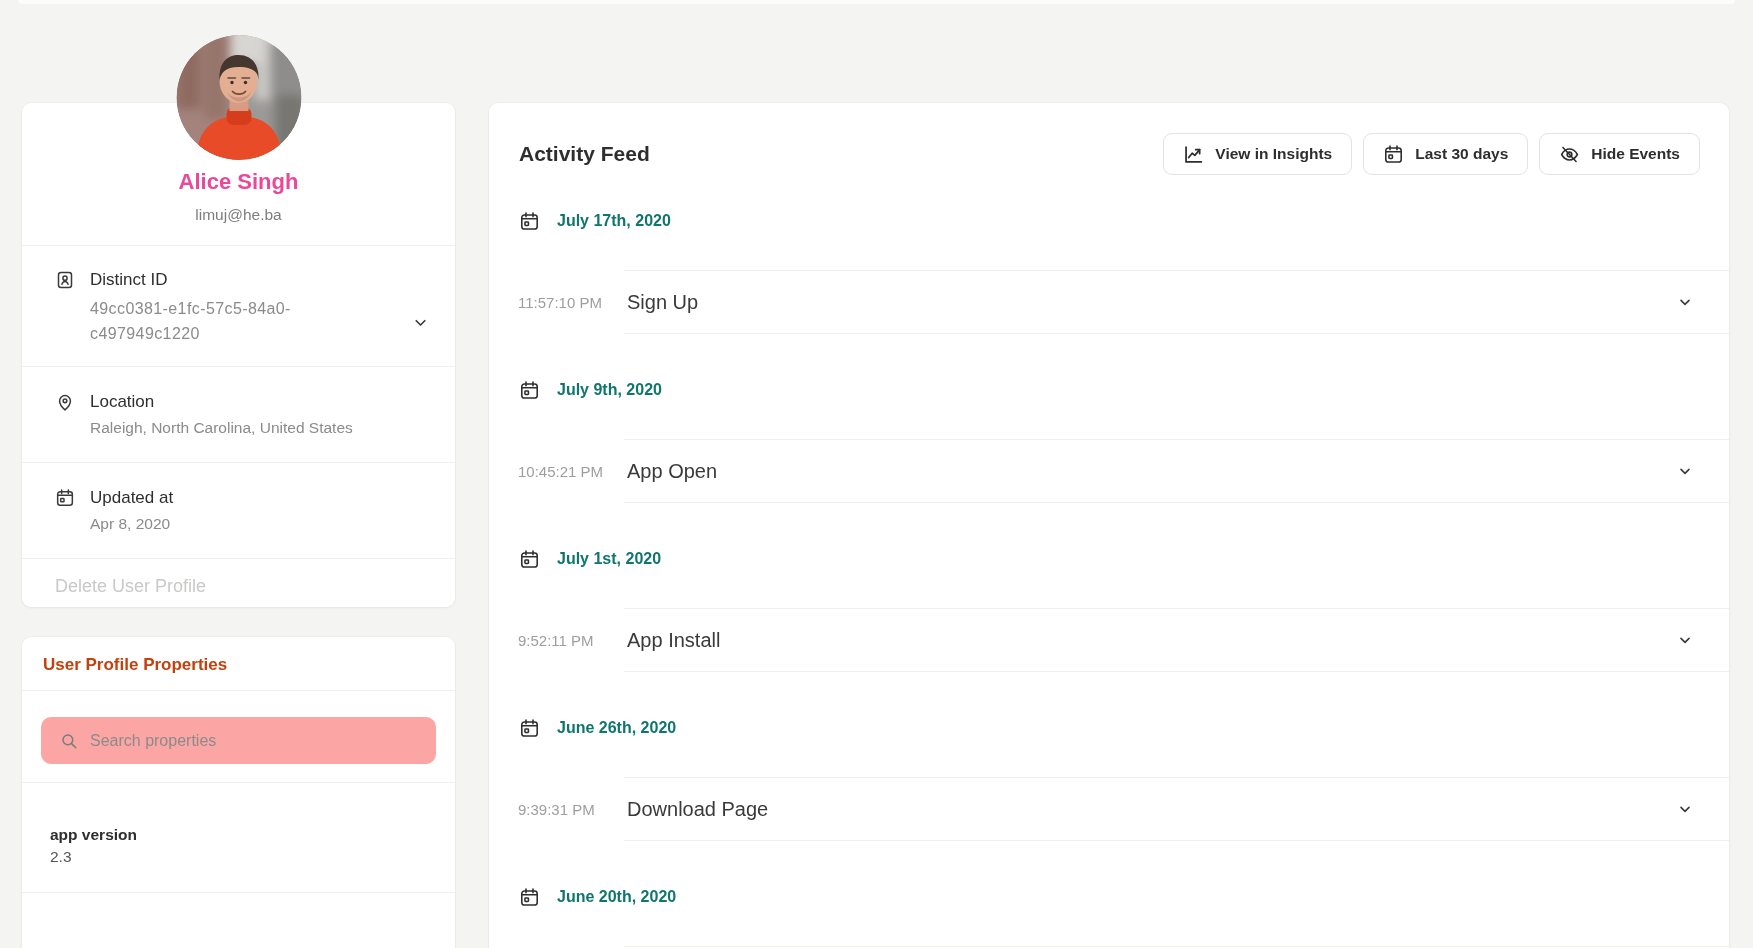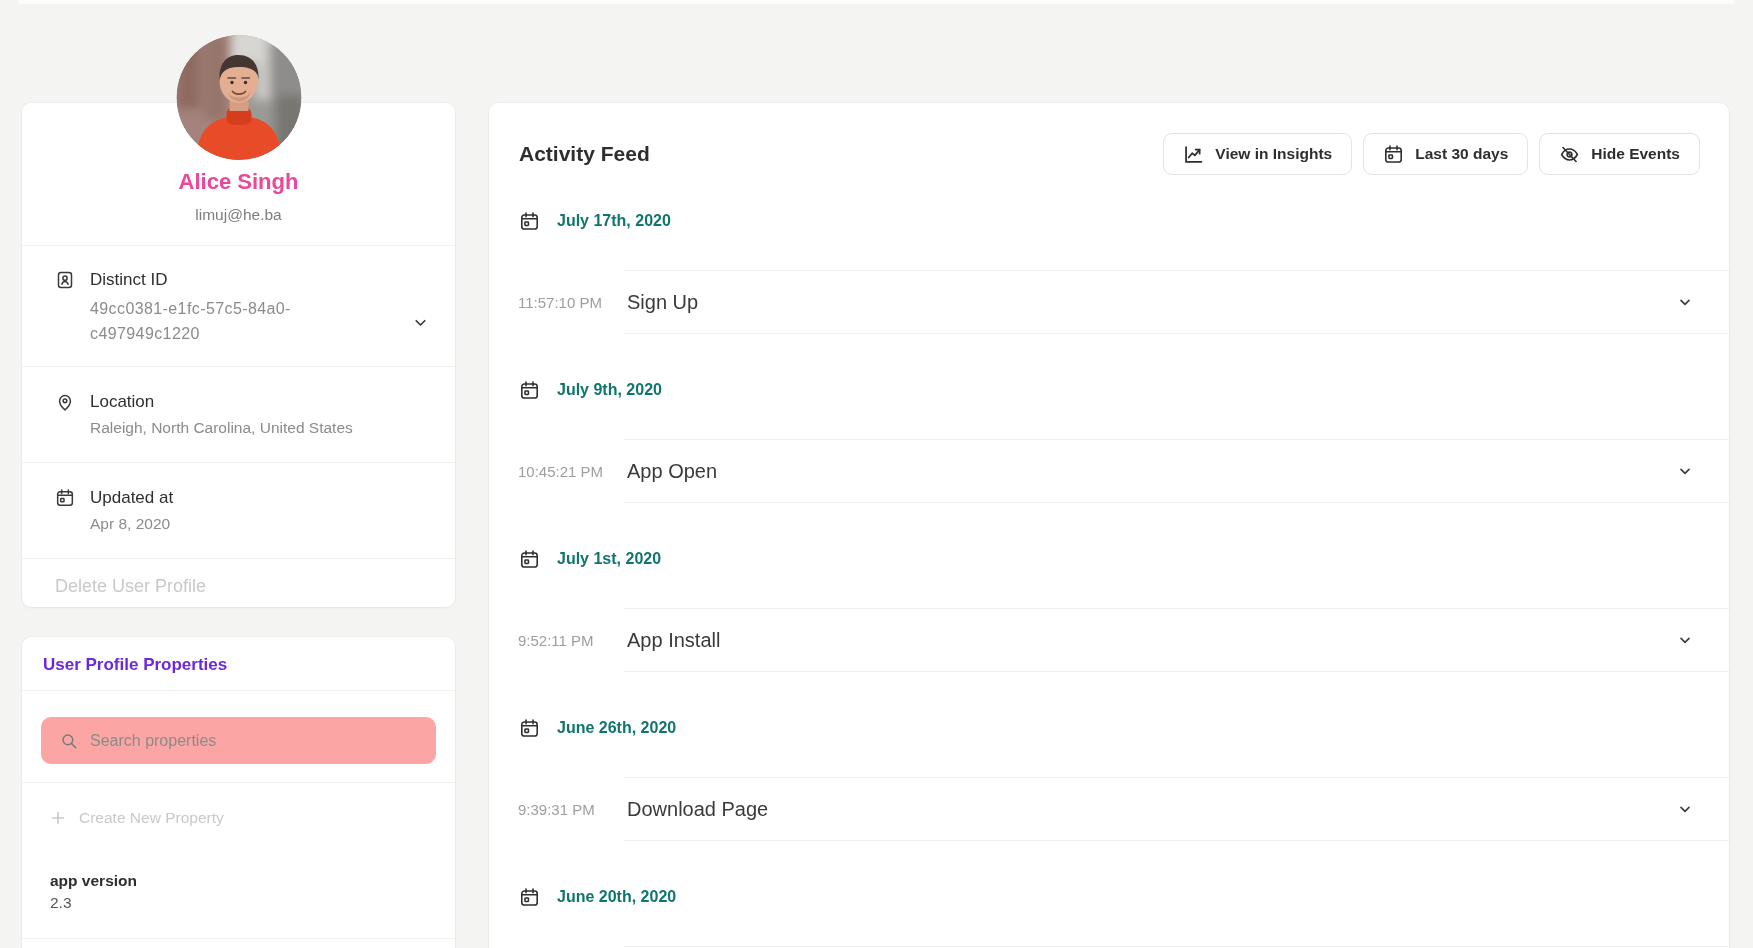--- a/index.html
+++ b/index.html
@@ -36,21 +36,21 @@
   .field-icon svg { width:20px; height:20px; display:block; }
   .field-label { font-size:17px; line-height:22px; color:#2f2f2f; }
   .field-value { grid-column:2; font-size:16px; line-height:25px; color:#8b8b8b; margin-top:5px; letter-spacing:.4px; }
   .field-value.single { font-size:15.5px; line-height:21px; margin-top:4px; letter-spacing:0; }
   .row-chevron { position:absolute; right:26px; top:68px; width:17px; height:17px; color:#3a3a3a; cursor:pointer; }
   .row-chevron svg { width:17px; height:17px; }
   .delete-row { padding:16px 30px 17px 33px; }
   .delete-label { font-size:18px; line-height:22px; font-weight:400; color:#c9c9c8; cursor:default; }
   
   #props-card { left:22px; top:637px; width:433px; height:400px; }
-  .props-title { padding:16px 20px 13px 21px; font-size:17px; font-weight:700; line-height:24px; color:#6d28d9; border-bottom:1px solid #f0f0ef; }
+  .props-title { padding:16px 20px 13px 21px; font-size:17px; font-weight:700; line-height:24px; color:#c2410c; border-bottom:1px solid #f0f0ef; }
   .search-box {
     margin:26px 19px 0; height:47px; background:#fca5a5; border-radius:10px;
     display:flex; align-items:center; padding-left:19px; gap:12px;
   }
   .search-box svg { width:18px; height:18px; color:#7b7b7b; flex:none; }
   .search-box input {
     border:none; outline:none; background:transparent; flex:1; height:100%;
     font-family:"Liberation Sans", sans-serif; font-size:16px; color:#3a3a3a;
   }
   .search-box input::placeholder { color:#8b8b8b; opacity:1; }
@@ -187,26 +187,20 @@
   <div class="search-box">
     <svg viewBox="0 0 24 24" fill="none" stroke="currentColor" stroke-width="2" stroke-linecap="round">
       <circle cx="10.5" cy="10.5" r="6.5"></circle>
         <path d="M15.5 15.5 L21 21"></path>
     </svg>
     <input type="text" placeholder="Search properties" style="">
   </div>
 
   <div class="search-divider"></div>
 
-  <div class="create-row">
-    <svg viewBox="0 0 24 24" fill="none" stroke="currentColor" stroke-width="2.4" stroke-linecap="round">
-      <path d="M12 4 V20 M4 12 H20"></path>
-    </svg>
-    <span class="create-label">Create New Property</span>
-  </div>
 
   <div class="prop-item">
     <div class="prop-name">app version</div>
     <div class="prop-value">2.3</div>
   </div>
 
   <div class="props-bottom-divider"></div>
 </div>
 
 <div class="card" id="activity-card">

